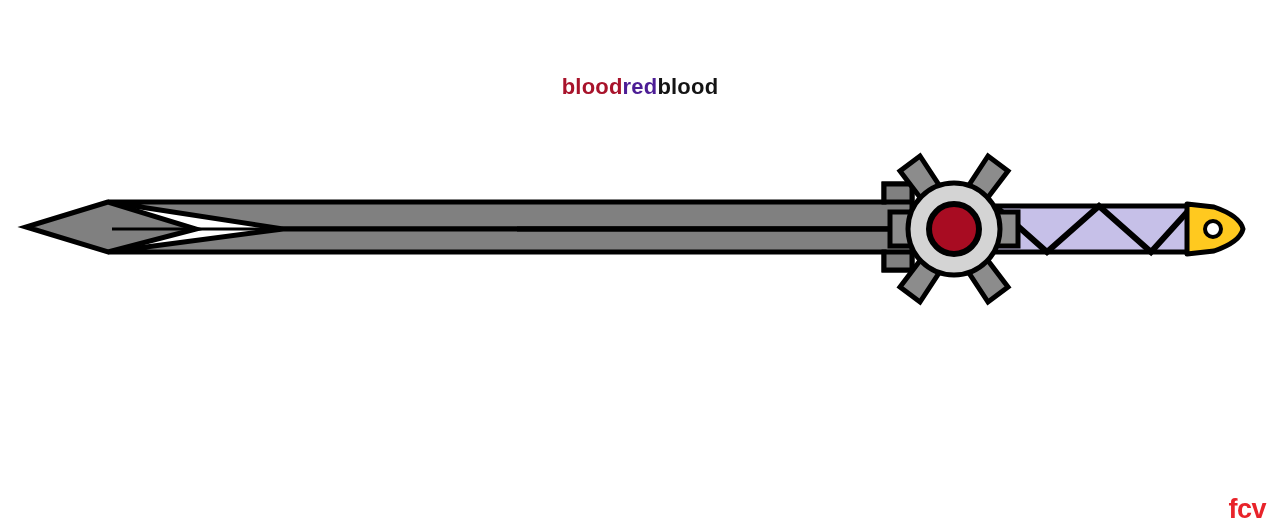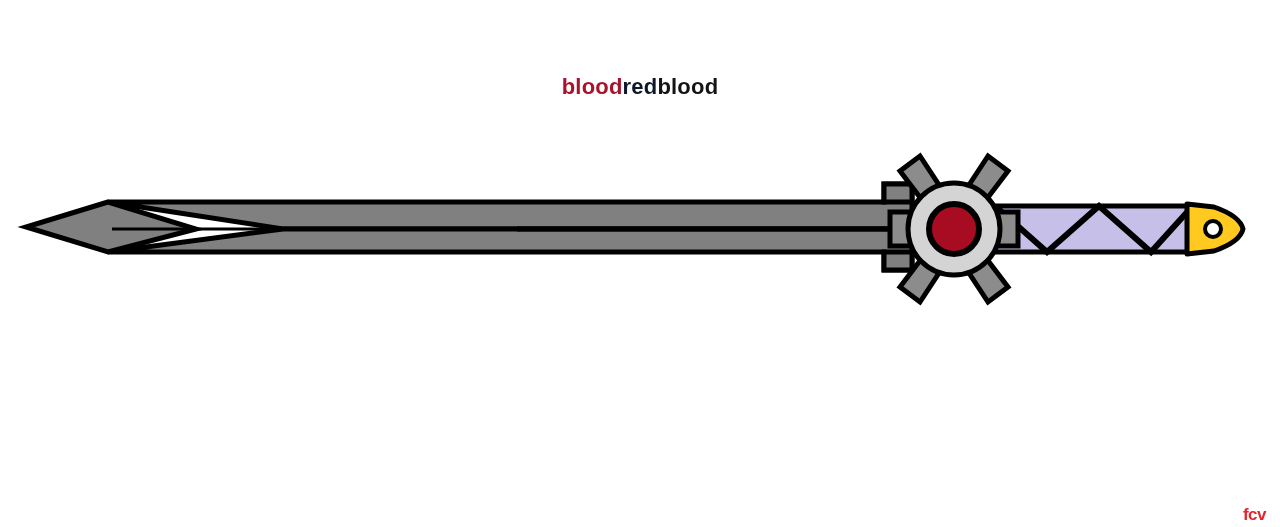--- a/index.html
+++ b/index.html
@@ -35,32 +35,32 @@
   #sword-canvas {
     position: absolute;
     left: 0;
     top: 0;
   }
 
   #watermark {
     position: absolute;
     right: 14px;
     bottom: 4px;
-    font-size: 17px;
+    font-size: 27px;
     font-weight: bold;
     color: #e8232a;
     letter-spacing: -0.5px;
     line-height: 1;
   }
 </style>
 </head>
 <body style="background: rgb(255, 255, 255);">
 
 <div id="title">
-  <span class="w-blood" style="color: rgb(168, 19, 43);">blood</span><span class="sp"></span><span class="w-red" style="color: #0f172a;">red</span><span class="sp"></span><span class="w-moon" style="color: rgb(20, 20, 20);">blood</span>
+  <span class="w-blood" style="color: rgb(168, 19, 43);">blood</span><span class="sp"></span><span class="w-red" style="color: #4c1d95;">red</span><span class="sp"></span><span class="w-moon" style="color: rgb(20, 20, 20);">blood</span>
 </div>
 
 <svg id="sword-canvas" width="1280" height="527" viewBox="0 0 1280 527">
 
   <path d="M 108 202
            L 884 202
            L 884 184
            L 912 184
            L 912 229
            L 283 229

